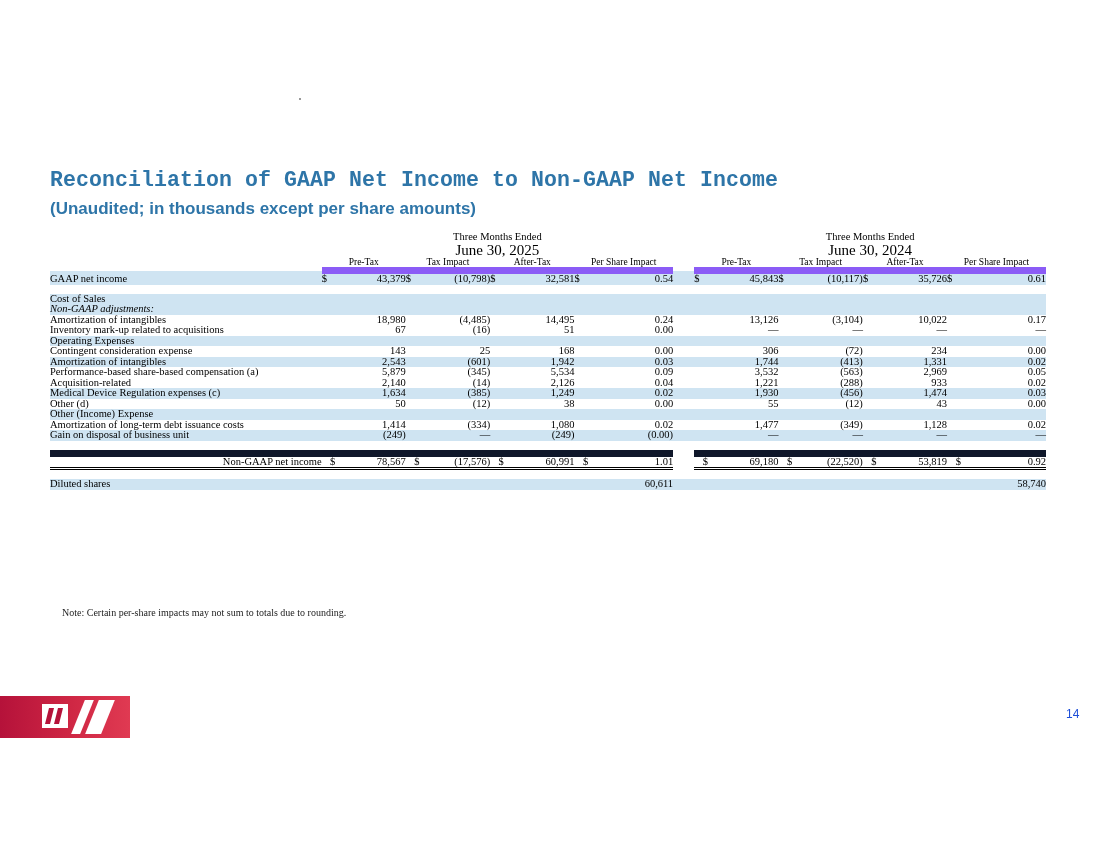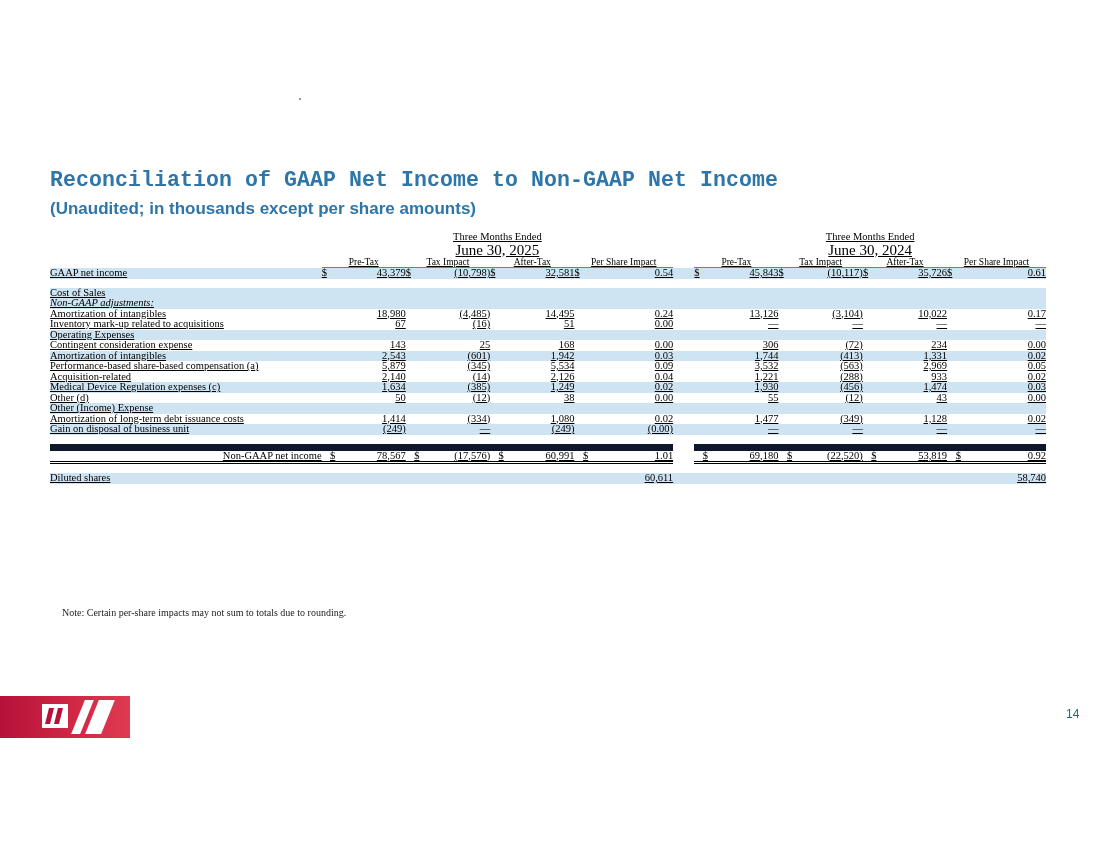--- a/index.html
+++ b/index.html
@@ -52,21 +52,20 @@
     font-weight: bold;
     font-size: 17px;
     color: #2e75a8;
   }
 
   .table-wrap {
     position: absolute;
     left: 50px;
     top: 232px;
     width: 996px;
-    text-decoration: underline;
   }
 
   table.fin {
     border-collapse: collapse;
     width: 996px;
     font-family: "Liberation Serif", serif;
     font-size: 10.5px;
     line-height: 1.0;
   }
 
@@ -89,21 +88,21 @@
     padding-bottom: 1px;
   }
   .hdr-sub {
     text-align: center;
     font-size: 15px;
     padding-bottom: 2px;
   }
   .hdr-col {
     text-align: center;
     font-size: 9.5px;
-    border-bottom: 1px solid #8b5cf6;
+    border-bottom: 7px solid #8b5cf6;
     padding-bottom: 1px;
   }
 
   .row-shade td { background: #cfe4f2; }
   .row-plain td { background: #ffffff; }
 
   .cell-label {
     text-align: left;
     padding: 2.5px 0 2.5px 2px;
     font-size: 10.5px;
@@ -184,21 +183,21 @@
     background: #ffffff;
     transform: skewX(-22deg);
   }
 
   .page-number {
     position: absolute;
     left: 1066px;
     top: 707px;
     font-family: "Liberation Sans", sans-serif;
     font-size: 12px;
-    color: #0f766e;
+    color: #1d4ed8;
   }
 </style>
 </head>
 <body>
 
 <div class="slide">
 
   <div class="tiny-dot"></div>
 
   <div class="title">Reconciliation of GAAP Net Income to Non-GAAP Net Income</div>

